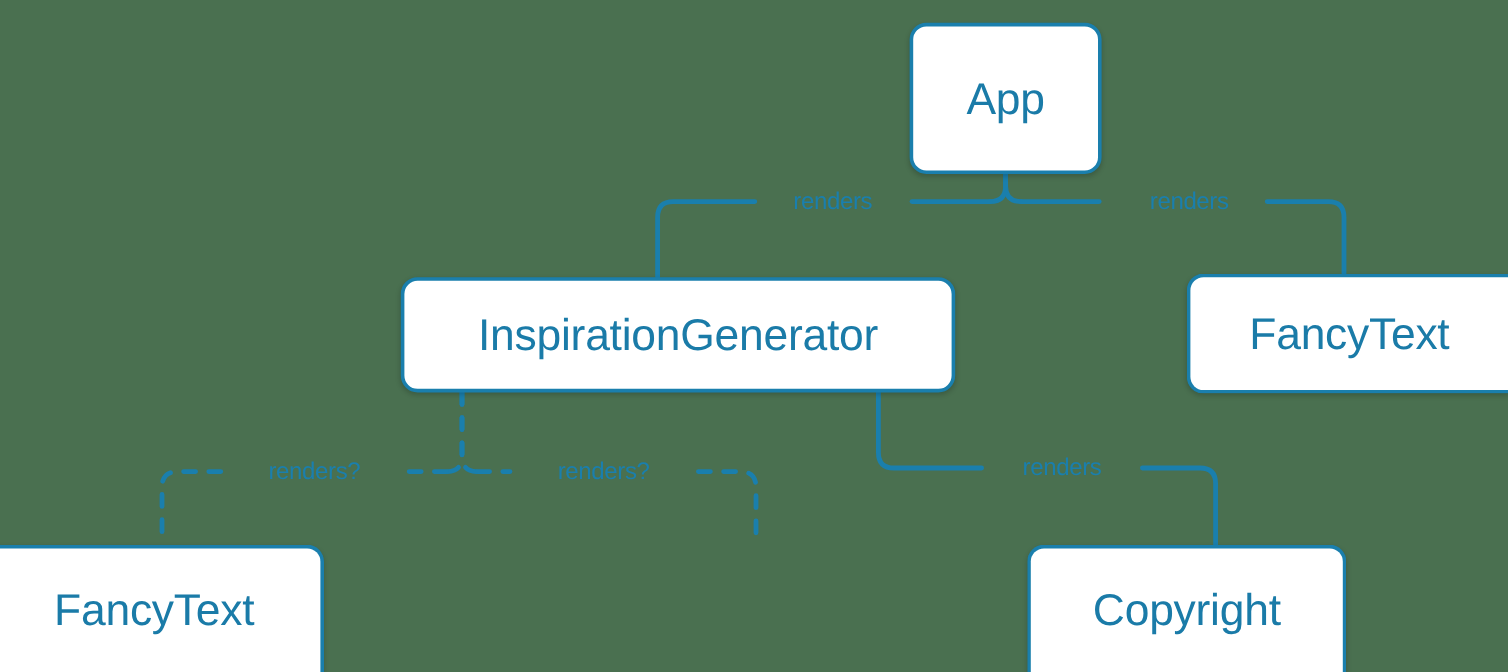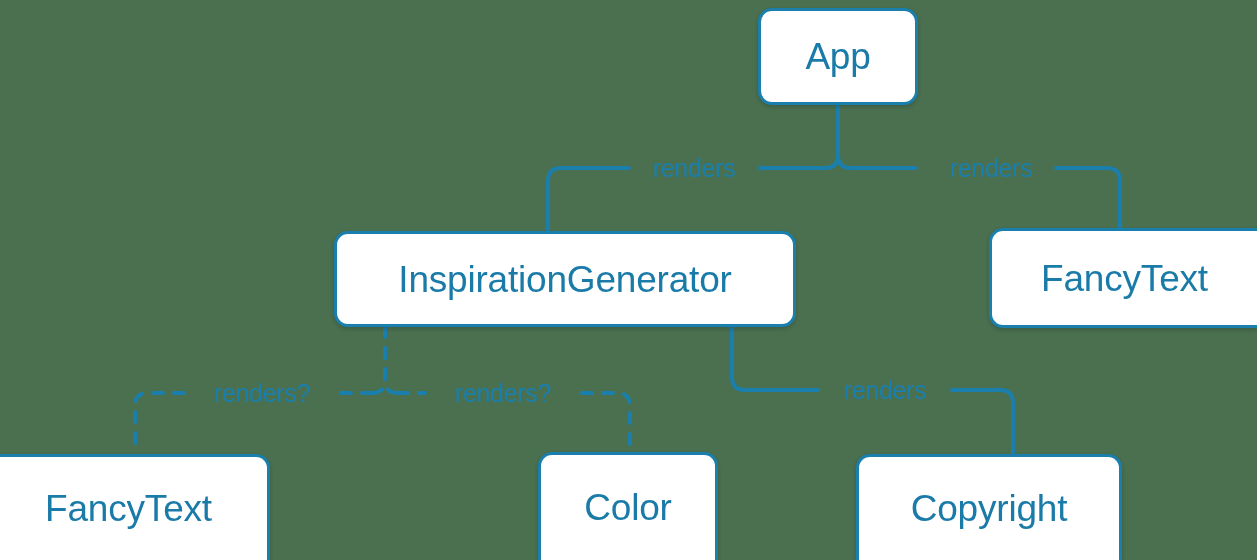--- a/index.html
+++ b/index.html
@@ -45,21 +45,21 @@
     color: #1a7ba8;
     font-size: 37px;
     font-weight: 400;
     letter-spacing: -0.2px;
     white-space: nowrap;
     line-height: 1;
   }
   .edge-label {
     position: absolute;
     color: #1a7fad;
-    font-size: 25px;
+    font-size: 20px;
     font-weight: 400;
     white-space: nowrap;
     line-height: 1;
     transform: translate(-50%, -50%);
     letter-spacing: -0.3px;
   }
 </style>
 </head>
 <body>
 
@@ -82,39 +82,36 @@
     <path d="M 372 393 L 340 393" fill="none" stroke="#1a7fad" stroke-width="4" stroke-linecap="round" stroke-dasharray="10 11"></path>
     <path d="M 184 393 L 148 393 Q 135 393 135 406 L 135 454" fill="none" stroke="#1a7fad" stroke-width="4" stroke-linecap="round" stroke-dasharray="10 11"></path>
 
     <path d="M 398 393 L 425 393" fill="none" stroke="#1a7fad" stroke-width="4" stroke-linecap="round" stroke-dasharray="10 11"></path>
     <path d="M 582 393 L 617 393 Q 630 393 630 406 L 630 452" fill="none" stroke="#1a7fad" stroke-width="4" stroke-linecap="round" stroke-dasharray="10 11"></path>
 
     <path d="M 732 327 L 732 377 Q 732 390 745 390 L 818 390" fill="none" stroke="#1a7fad" stroke-width="4" stroke-linecap="round"></path>
     <path d="M 952 390 L 1000 390 Q 1013 390 1013 403 L 1013 454" fill="none" stroke="#1a7fad" stroke-width="4" stroke-linecap="round"></path>
   </svg>
 
-  <div class="node" style="left:758px; top:8px; width:160px; height:97px;">
+  <div class="node" style="left:758px; top:19px; width:160px; height:126px;">
     <span class="node-label">App</span>
   </div>
 
   <div class="node" style="left:334px; top:231px; width:462px; height:96px;text-align:right;">
     <span class="node-label">InspirationGenerator</span>
   </div>
 
   <div class="node" style="left:989px; top:228px; width:268px; height:100px; border-right:none; border-top-right-radius:0; border-bottom-right-radius:0;">
     <span class="node-label">FancyText</span>
   </div>
 
   <div class="node" style="left:-10px; top:454px; width:280px; height:106px; border-left:none; border-top-left-radius:0; border-bottom-left-radius:0; border-bottom:none; border-bottom-left-radius:0; border-bottom-right-radius:0;">
     <span class="node-label">FancyText</span>
   </div>
 
-  <div class="node" style="left:538px; top:452px; width:180px; height:108px; border-bottom:none; border-bottom-left-radius:0; border-bottom-right-radius:0;">
-    <span class="node-label">Color</span>
-  </div>
 
   <div class="node" style="left:856px; top:454px; width:266px; height:106px; border-bottom:none; border-bottom-left-radius:0; border-bottom-right-radius:0;">
     <span class="node-label">Copyright</span>
   </div>
 
   <div class="edge-label" style="left:694px; top:168px;">renders</div>
 
   <div class="edge-label" style="left:991px; top:168px;">renders</div>
 
   <div class="edge-label" style="left:262px; top:393px;">renders?</div>

